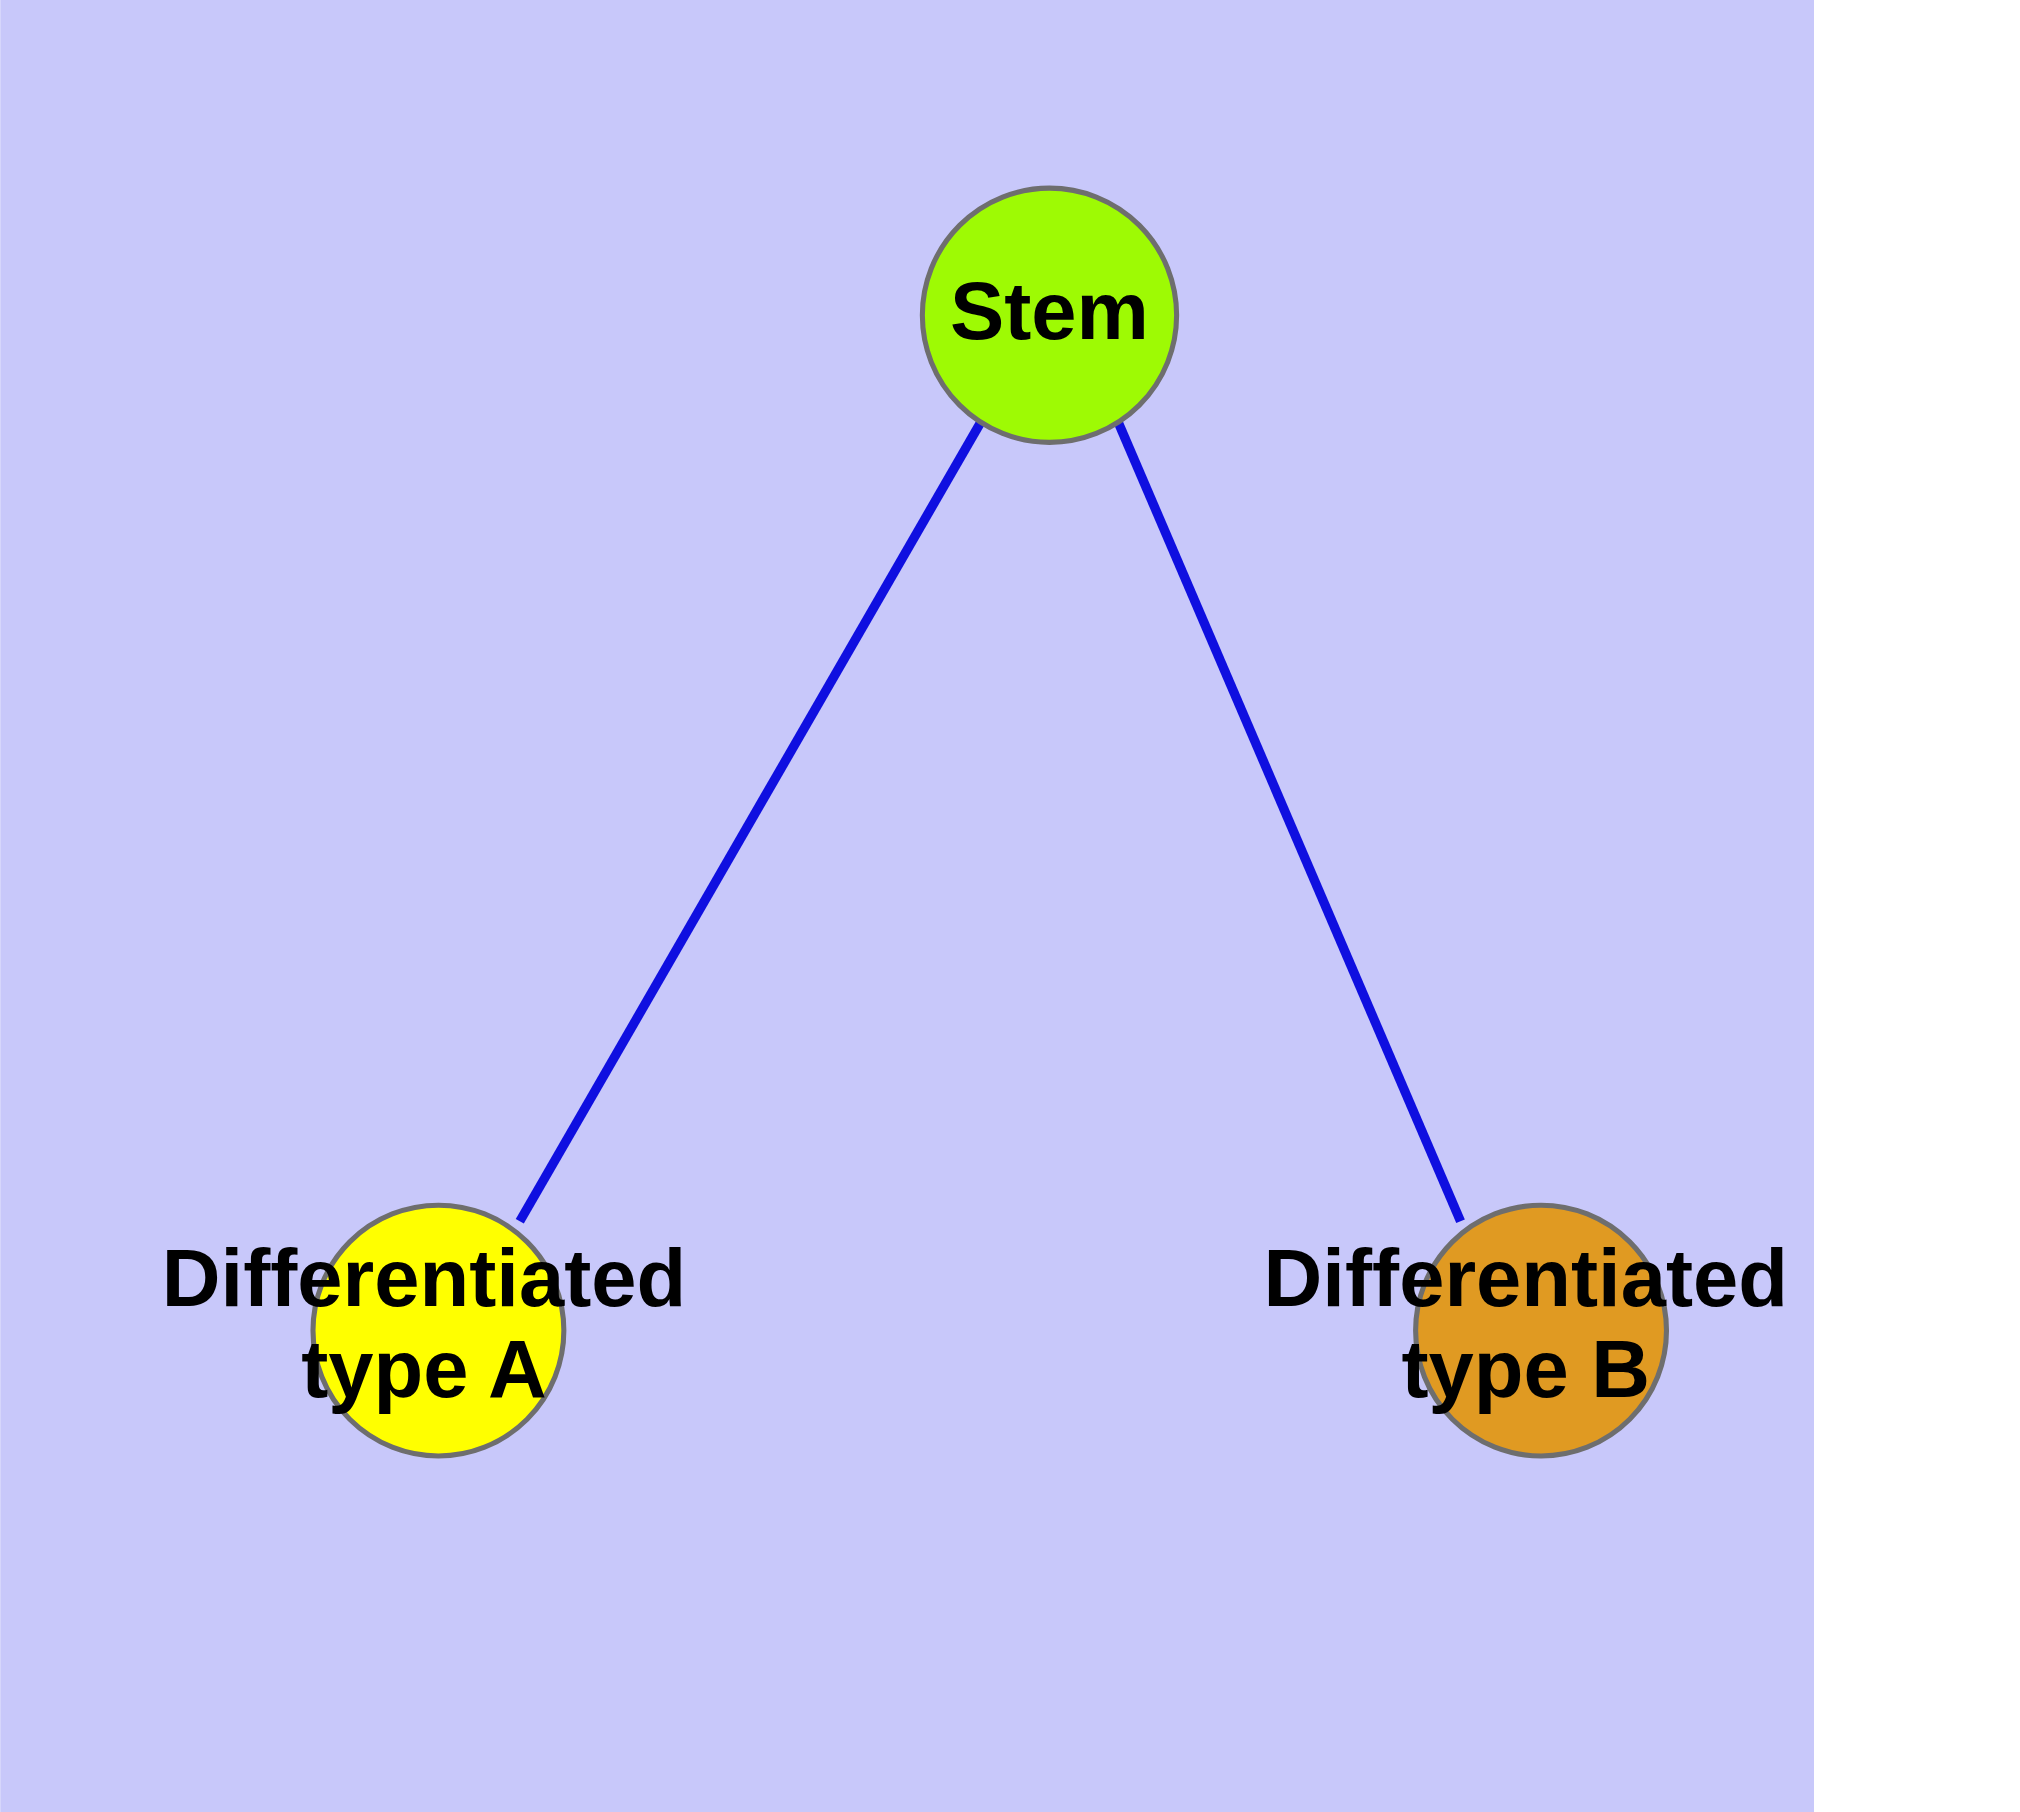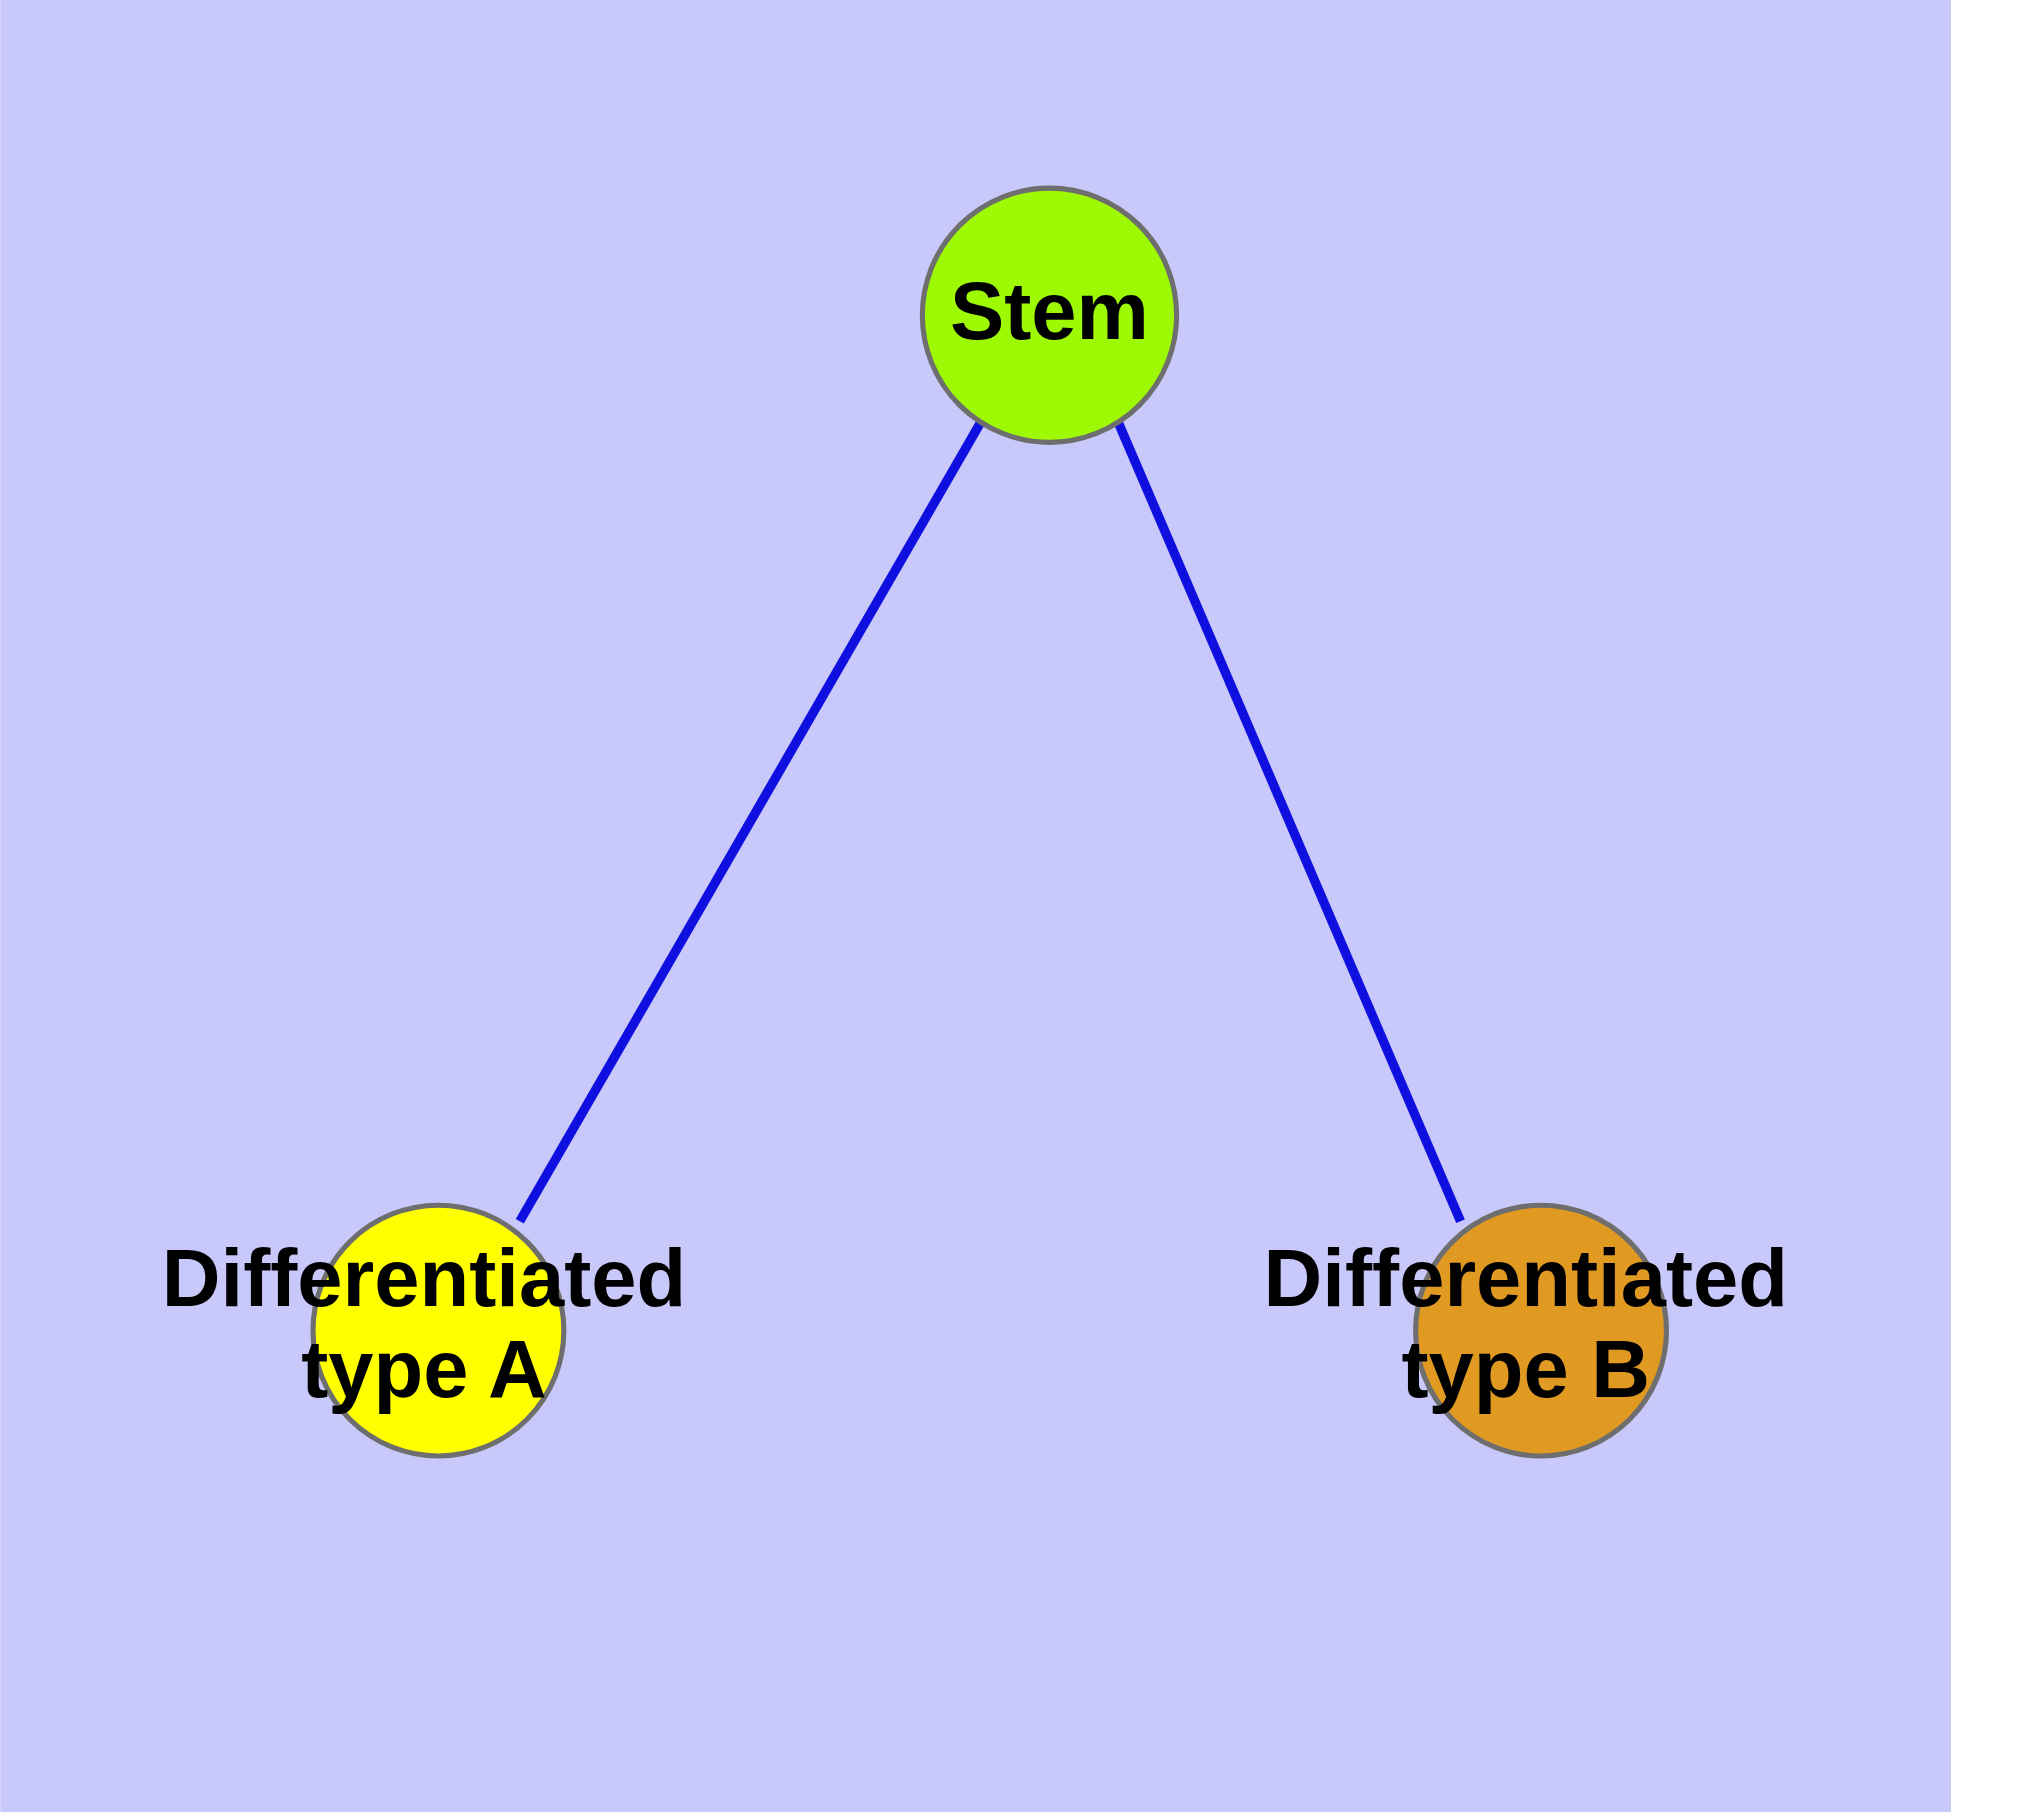--- a/index.html
+++ b/index.html
@@ -36,21 +36,21 @@
     fill: #000000;
     text-anchor: middle;
     dominant-baseline: middle;
   }
   .label-stem { font-size: 96px; }
   .label-leaf { font-size: 96px; }
 </style>
 </head>
 <body>
 
-<div id="stage" style="width: 1951px; height: 1812px;">
+<div id="stage" style="width: 1814px; height: 1812px;">
   <svg id="canvas" viewBox="0 0 2384 2138" xmlns="http://www.w3.org/2000/svg" width="2021" height="1812">
 
     <rect id="bg-rect" x="0" y="0" width="2384" height="2138" fill="#c8c8fa"></rect>
 
     <g id="edges-layer">
       <line id="edge-0" class="edge-line" x1="1157" y1="498" x2="613" y2="1441" stroke="#0f0fe0" stroke-width="11"></line>
       <line id="edge-1" class="edge-line" x1="1319" y1="498" x2="1723" y2="1441" stroke="#0f0fe0" stroke-width="11"></line>
     </g>
 
     <g id="nodes-layer">

